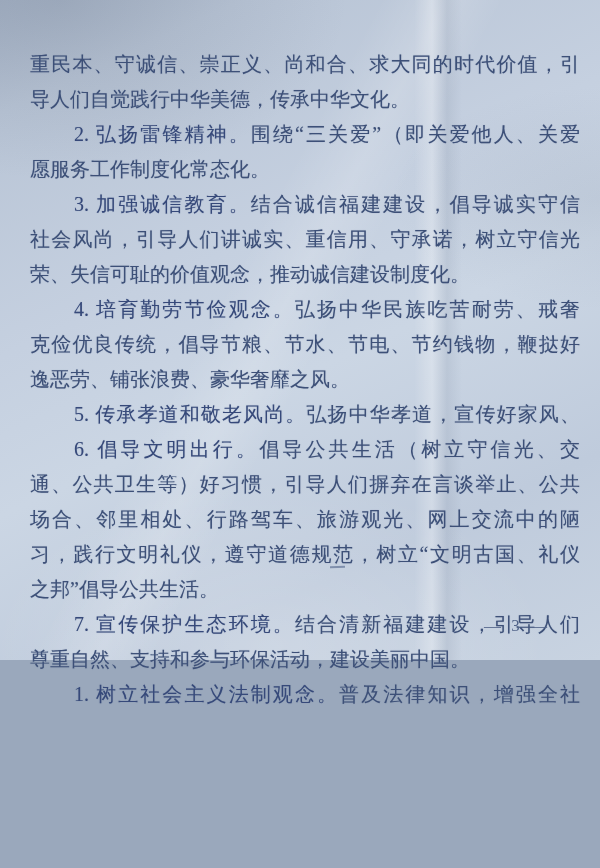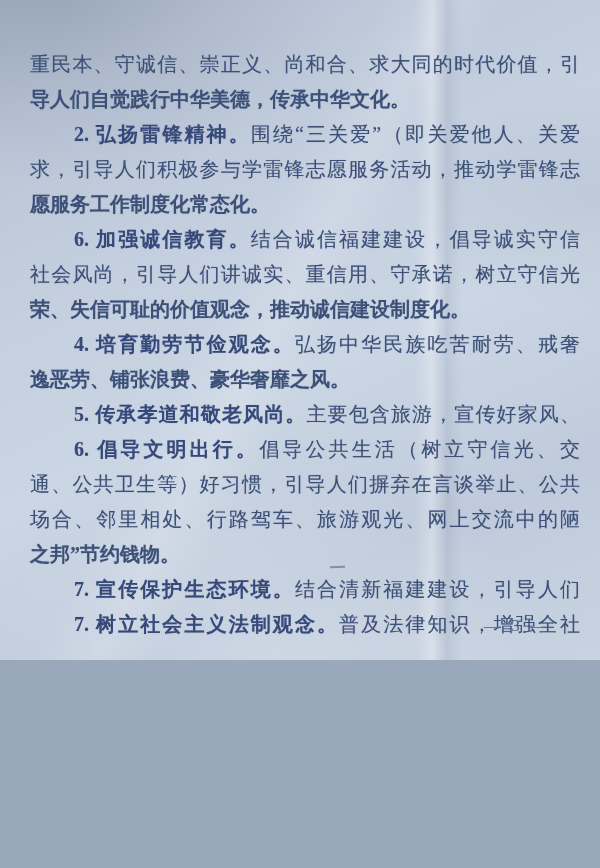--- a/index.html
+++ b/index.html
@@ -24,53 +24,55 @@
 
   .text {
     position:relative; padding:47px 20px 0 30px;
     color:#3d5078; font-size:20px; line-height:35px;
   }
   .line {
     height:35px; white-space:nowrap;
     text-align:justify; text-align-last:justify;
     text-shadow:0 0 1px rgba(61,80,120,0.35);
   }
-  .line.end { text-align-last:left;font-weight:bold; }
+  .line.end { text-align-last:left; }
   .line.indent { padding-left:44px; }
-  .head { font-weight:bold; color:#36497a;margin-top:46px; }
+  .head { font-weight:normal; color:#36497a;margin-top:46px; }
 
   .page-number {
     position:absolute; right:50px; bottom:24px;
     font-size:17px; letter-spacing:3px; color:#53658a;
     font-family:"Liberation Serif","DejaVu Serif",serif;
   }
   .stray {
     position:absolute; left:330px; top:566px; width:15px; height:2px;
     background:rgba(70,90,130,0.55); transform:rotate(-2deg);
   }
 </style>
 </head>
 <body>
 
 <div class="paper">
   <div class="text">
     <div class="line"><span>重民本、守诚信、崇正义、尚和合、求大同的时代价值，引</span></div>
     <div class="line end"><span>导人们自觉践行中华美德，传承中华文化。</span></div>
     <div class="line indent"><span class="head">2. 弘扬雷锋精神。</span><span>围绕“三关爱”（即关爱他人、关爱</span></div>
-    <div class="line"><span>求，引导人们积极参与学雷锋志愿服务活动，推动学雷锋志</span></div>
     <div class="line end"><span>愿服务工作制度化常态化。</span></div>
-    <div class="line indent"><span class="head">6. 加强诚信教育。</span><span>结合诚信福建建设，倡导诚实守信</span></div>
+    <div class="line indent"><span class="head">3. 加强诚信教育。</span><span>结合诚信福建建设，倡导诚实守信</span></div>
     <div class="line"><span>社会风尚，引导人们讲诚实、重信用、守承诺，树立守信光</span></div>
     <div class="line end"><span>荣、失信可耻的价值观念，推动诚信建设制度化。</span></div>
     <div class="line indent"><span class="head">4. 培育勤劳节俭观念。</span><span>弘扬中华民族吃苦耐劳、戒奢</span></div>
+    <div class="line"><span>克俭优良传统，倡导节粮、节水、节电、节约钱物，鞭挞好</span></div>
     <div class="line end"><span>逸恶劳、铺张浪费、豪华奢靡之风。</span></div>
-    <div class="line indent"><span class="head">5. 传承孝道和敬老风尚。</span><span>主要包含旅游，宣传好家风、</span></div>
+    <div class="line indent"><span class="head">5. 传承孝道和敬老风尚。</span><span>弘扬中华孝道，宣传好家风、</span></div>
     <div class="line indent"><span class="head">6. 倡导文明出行。</span><span>倡导公共生活（树立守信光、交</span></div>
     <div class="line"><span>通、公共卫生等）好习惯，引导人们摒弃在言谈举止、公共</span></div>
     <div class="line"><span>场合、邻里相处、行路驾车、旅游观光、网上交流中的陋</span></div>
-    <div class="line end"><span>之邦”节约钱物。</span></div>
+    <div class="line"><span>习，践行文明礼仪，遵守道德规范，树立“文明古国、礼仪</span></div>
+    <div class="line end"><span>之邦”倡导公共生活。</span></div>
     <div class="line indent"><span class="head">7. 宣传保护生态环境。</span><span>结合清新福建建设，引导人们</span></div>
-    <div class="line indent"><span class="head">7. 树立社会主义法制观念。</span><span>普及法律知识，增强全社</span></div>
+    <div class="line end"><span>尊重自然、支持和参与环保活动，建设美丽中国。</span></div>
+    <div class="line indent"><span class="head">1. 树立社会主义法制观念。</span><span>普及法律知识，增强全社</span></div>
   </div>
 
   <div class="stray"></div>
   <div class="page-number">— 3 —</div>
 </div>
 
 </body></html>

